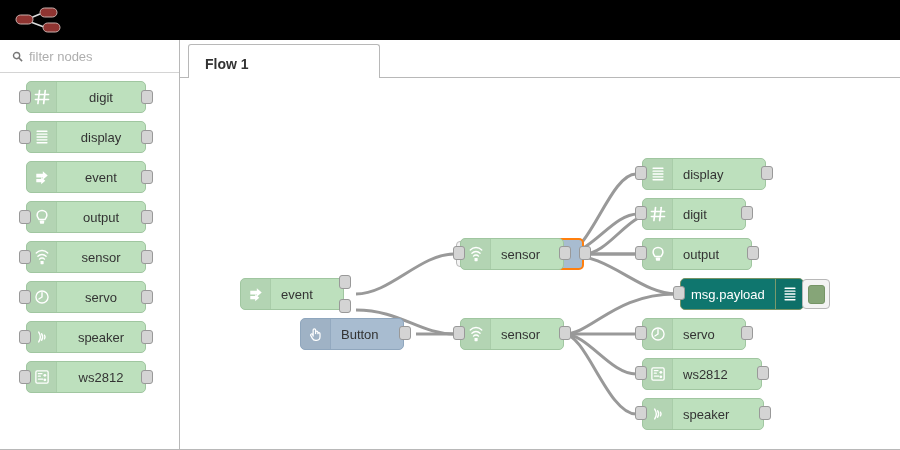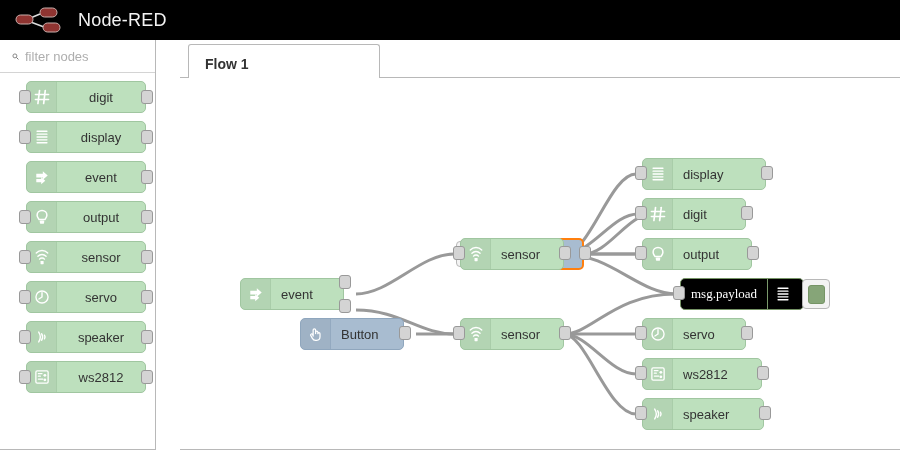--- a/index.html
+++ b/index.html
@@ -18,21 +18,21 @@
   }
   .logo { margin-left: 14px; width: 58px; height: 28px; }
   .app-title {
     color: #f3f3f3; font-size: 18px; font-weight: 400;
     margin-left: 6px; letter-spacing: .2px;
   }
 
   
   .palette {
     position: absolute; top: 40px; left: 0;
-    width: 156px; height: 410px;
+    width: 180px; height: 410px;
     background: #fff;
     border-right: 1px solid #b8b8b8;
     border-bottom: 1px solid #b8b8b8;
   }
   .filter-row {
     position: relative; height: 33px;
     border-bottom: 1px solid #d4d4d4;
     display: flex; align-items: center;
   }
   .search-icon { margin-left: 12px; width: 11px; height: 11px; }
@@ -104,21 +104,21 @@
     overflow: visible; font-size: 13px; color: #333;
   }
   .node-body {
     position: absolute; left: 0; top: 0;
     width: 100%; height: 100%;
     border-radius: 5px; display: flex; align-items: center;
     overflow: hidden;
   }
   .node.green  .node-body { background: #bde0bd; border: 1px solid #a0c6a0; }
   .node.blue   .node-body { background: #a8bcd0; border: 1px solid #8fa6bd; }
-  .node.debug  .node-body { background: #000000; border: 1px solid #769466; font-family: Liberation Serif, serif; }
+  .node.debug  .node-body { background: #0f766e; border: 1px solid #769466; }
   .node.selected .node-body { border: 2px solid #ff7f0e; }
 
   .n-icon {
     width: 30px; height: 100%;
     background: rgba(0,0,0,.05);
     display: flex; align-items: center; justify-content: center;
     flex-shrink: 0;
   }
   .node.green .n-icon  { border-right: 1px solid #a9cda9; }
   .node.blue  .n-icon  { border-right: 1px solid #93a9c0; }
@@ -157,21 +157,20 @@
 
 <div class="app">
 
   <div class="header">
     <svg class="logo" viewBox="0 0 58 28">
       <path d="M14,13 L26,8 M26,8 L26,8 M14,15 L30,21" stroke="#ddd" stroke-width="1.6" fill="none"></path>
       <rect x="2" y="9" width="17" height="9" rx="4.5" fill="#8f3431" stroke="#c9b0ad" stroke-width="1"></rect>
       <rect x="26" y="2" width="17" height="9" rx="4.5" fill="#8f3431" stroke="#c9b0ad" stroke-width="1"></rect>
       <rect x="29" y="17" width="17" height="9" rx="4.5" fill="#8f3431" stroke="#c9b0ad" stroke-width="1"></rect>
     </svg>
-    <div class="app-title">Node-RED</div>
   </div>
 
   <div class="palette">
     <div class="filter-row">
       <svg class="search-icon" viewBox="0 0 12 12">
         <circle cx="5" cy="5" r="3.4" fill="none" stroke="#777" stroke-width="1.5"></circle>
         <line x1="7.6" y1="7.6" x2="11" y2="11" stroke="#777" stroke-width="1.7"></line>
       </svg>
       <input class="filter-input" value="" placeholder="filter nodes" style="">
     </div>

